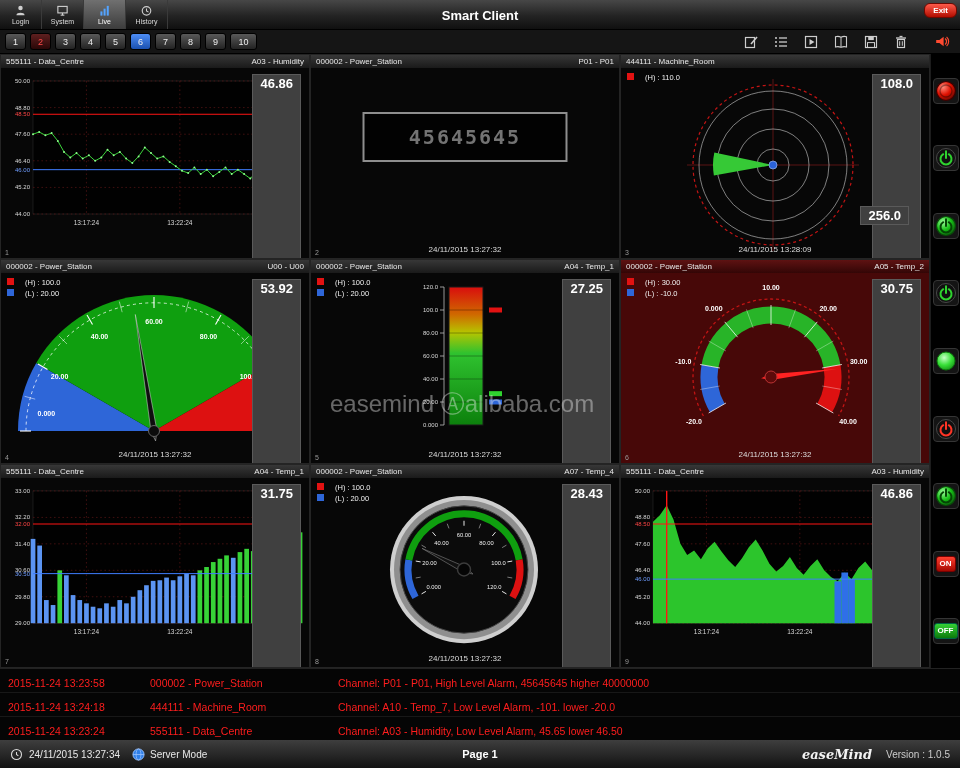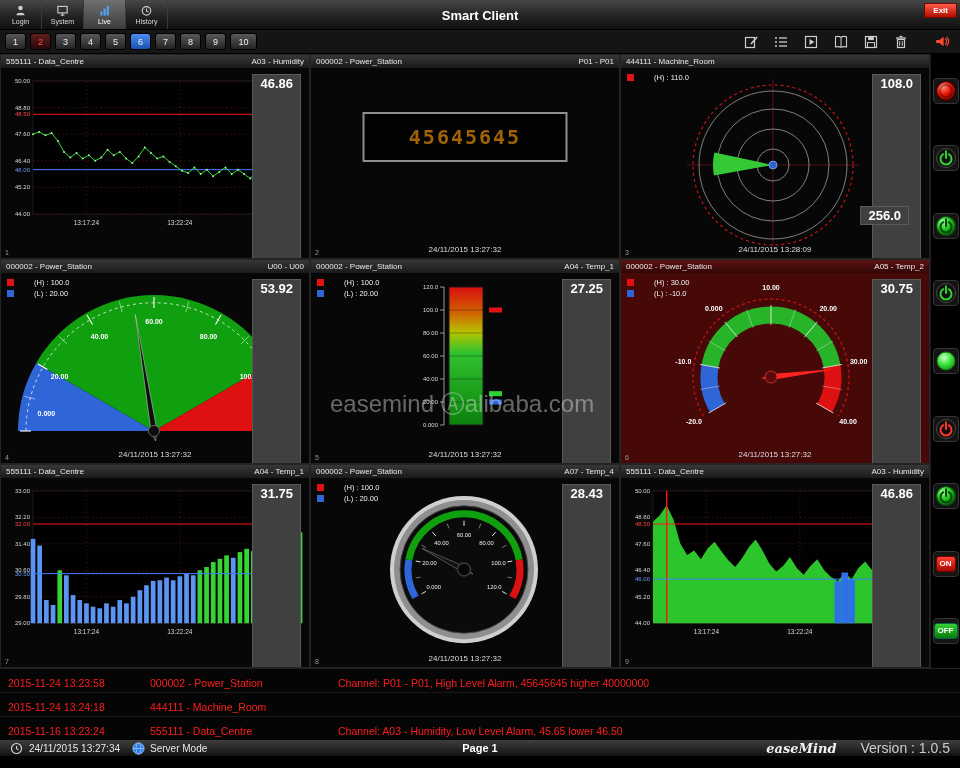--- a/index.html
+++ b/index.html
@@ -4,21 +4,21 @@
 <style>
 *{margin:0;padding:0;box-sizing:border-box}
 html,body{width:960px;height:768px;background:#000;font-family:"Liberation Sans",sans-serif;overflow:hidden}
 #app{position:relative;width:960px;height:768px;background:#000}
 svg{font-family:"Liberation Sans",sans-serif}
 
 .topbar{height:30px;background:linear-gradient(#474747,#232323 55%,#101010);display:flex;align-items:stretch;position:relative;border-bottom:1px solid #000}
 .navbtn{width:42px;display:flex;flex-direction:column;align-items:center;justify-content:center;gap:1px;color:#ddd;font-size:7px;border-right:1px solid #3a3a3a;cursor:pointer}
 .navbtn.active{background:linear-gradient(#707070,#3c3c3c);color:#fff}
 .apptitle{position:absolute;left:50%;top:50%;transform:translate(-50%,-50%);color:#fff;font-size:13px;font-weight:bold}
-.exitbtn{position:absolute;right:3px;top:3px;background:linear-gradient(#ff5a4a,#b00d00);color:#fff;font-size:8px;font-weight:bold;padding:2px 8px;border-radius:0;border:1px solid #6e0800;cursor:pointer}
+.exitbtn{position:absolute;right:3px;top:3px;background:linear-gradient(#ff5a4a,#b00d00);color:#fff;font-size:8px;font-weight:bold;padding:2px 8px;border-radius:6px;border:1px solid #6e0800;cursor:pointer}
 
 .tabrow{height:24px;background:#151515;display:flex;align-items:center;padding:0 5px;gap:4px;border-bottom:1px solid #000}
 .tab{width:21px;height:17px;border-radius:3px;background:linear-gradient(#585858,#232323);color:#eee;font-size:9px;display:flex;align-items:center;justify-content:center;border:1px solid #000;cursor:pointer}
 .tab.alarmtab{color:#ff4b4b;background:linear-gradient(#5e1f1f,#2a0707)}
 .tab.active{background:linear-gradient(#4d8df5,#1a50b0)}
 .tab.wide{width:27px}
 .tools{margin-left:auto;display:flex;gap:10px;align-items:center;margin-right:4px}
 .toolbtn{width:20px;height:18px;display:flex;align-items:center;justify-content:center;cursor:pointer}
 .toolbtn.mute{margin-left:10px}
 
@@ -27,42 +27,42 @@
 .panel{position:relative;background:#070707;border:1px solid #242424;overflow:hidden}
 .panel.alarm{background:#470808}
 .phead{height:13px;background:linear-gradient(#373737,#1a1a1a);display:flex;justify-content:space-between;align-items:center;padding:0 5px;font-size:8px;color:#e8e8e8}
 .panel.alarm .phead{background:linear-gradient(#5e1212,#330606)}
 .pbody{position:relative;height:calc(100% - 13px)}
 .pbody>svg{position:absolute;left:0;top:0;width:100%;height:100%;display:block}
 .badge{position:absolute;background:#404040;color:#fff;font-weight:bold;font-size:13px;padding:1px 7px;border:1px solid #5a5a5a}
 .badge.main{top:6px;right:8px}
 .badge.b2{top:138px;right:20px}
 .legend{position:absolute;top:5px;left:6px;font-size:7.5px;color:#f0f0f0;display:flex;flex-direction:column;gap:2px;z-index:2}
-.lg{display:flex;align-items:center;gap:20px}
+.lg{display:flex;gap:11px}
 .sw{width:7px;height:7px;display:inline-block}
 .sw-h{background:#e21212}
 .sw-l{background:#2e66d8}
 .pts{position:absolute;bottom:4px;width:100%;text-align:center;font-size:8px;color:#ddd}
 .pnum{position:absolute;left:4px;bottom:2px;font-size:7px;color:#9a9a9a}
 .digibox{position:absolute;left:50%;transform:translateX(-50%);top:44px;width:205px;height:50px;border:2px solid #8e8e8e;background:#020202;display:flex;align-items:center;justify-content:center}
-.digival{color:#a16207;font-size:20px;font-weight:bold;letter-spacing:2px;font-family:"DejaVu Sans Mono",monospace}
+.digival{color:#737373;font-size:20px;font-weight:bold;letter-spacing:2px;font-family:"DejaVu Sans Mono",monospace}
 
 .side{width:30px;background:#000;display:flex;flex-direction:column;align-items:center;justify-content:space-around;padding:3px 8px;border-left:1px solid #1c1c1c}
 .sbtn{width:26px;height:26px;background:#141414;border:1px solid #353535;border-radius:4px;display:flex;align-items:center;justify-content:center;cursor:pointer}
 .lbl-btn{font-size:8px;font-weight:bold;color:#fff;border-radius:3px;padding:3px 3px;line-height:1}
 .lbl-btn.on{background:linear-gradient(#ff4030,#a50800);border:1px solid #700}
 .lbl-btn.off{background:linear-gradient(#35d035,#0b7a0b);border:1px solid #064}
 
 .alarms{height:72px;background:#050505;border-top:1px solid #222}
 .arow{height:24px;display:grid;grid-template-columns:142px 188px 1fr;align-items:center;color:#ff1e1e;font-size:10.5px;padding:8px 8px;border-bottom:1px solid #181818;cursor:default}
 
-.status{height:16px;background:linear-gradient(#3e3e3e,#121212);display:flex;align-items:center;position:relative;color:#e8e8e8;font-size:10px;padding:0 10px;gap:6px}
+.status{height:28px;background:linear-gradient(#3e3e3e,#121212);display:flex;align-items:center;position:relative;color:#e8e8e8;font-size:10px;padding:0 10px;gap:6px}
 .pagelbl{position:absolute;left:50%;transform:translateX(-50%);font-weight:bold;font-size:11px;color:#fff}
 .logo{font-family:"DejaVu Serif",serif;font-style:italic;font-weight:bold;font-size:13px;color:#f2f2f2;margin-left:auto}
-.version{font-size:14px;color:#ccc;margin-left:18px}
+.version{font-size:10px;color:#ccc;margin-left:8px}
 .modegrp{display:flex;align-items:center;gap:5px;margin-left:6px}
 .watermark{position:absolute;left:330px;top:388px;font-size:24px;color:rgba(235,235,235,0.42);pointer-events:none;z-index:6;white-space:nowrap}
 </style>
 </head>
 <body>
 
 <svg width="0" height="0" style="position:absolute">
   <defs>
     <radialGradient id="rg-red" cx="35%" cy="30%" r="75%">
       <stop offset="0%" stop-color="#ff8a7a"></stop>
@@ -701,23 +701,24 @@
 
   <div class="alarms">
     <div class="arow">
       <span>2015-11-24 13:23:58</span>
       <span>000002 - Power_Station</span>
       <span>Channel: P01 - P01, High Level Alarm, 45645645 higher 40000000</span>
     </div>
     <div class="arow">
       <span>2015-11-24 13:24:18</span>
       <span>444111 - Machine_Room</span>
+      <span>Channel: A10 - Temp_7, Low Level Alarm, -101. lower -20.0</span>
     </div>
     <div class="arow">
-      <span>2015-11-16 13:23:24</span>
+      <span>2015-11-24 13:23:24</span>
       <span>555111 - Data_Centre</span>
       <span>Channel: A03 - Humidity, Low Level Alarm, 45.65 lower 46.50</span>
     </div>
   </div>
 
   <div class="status">
     <svg width="13" height="13" viewBox="0 0 14 14">
         <circle cx="7" cy="7" r="5.4" fill="none" stroke="#d8d8d8" stroke-width="1.2"></circle>
         <path d="M7 4.2 V7 L9 8.4" fill="none" stroke="#d8d8d8" stroke-width="1.1"></path>
       </svg>

